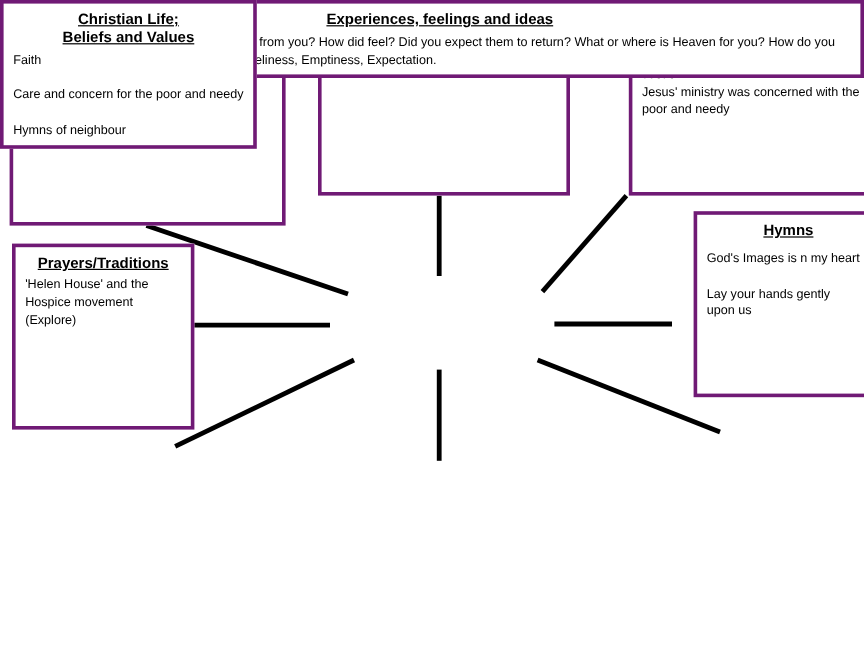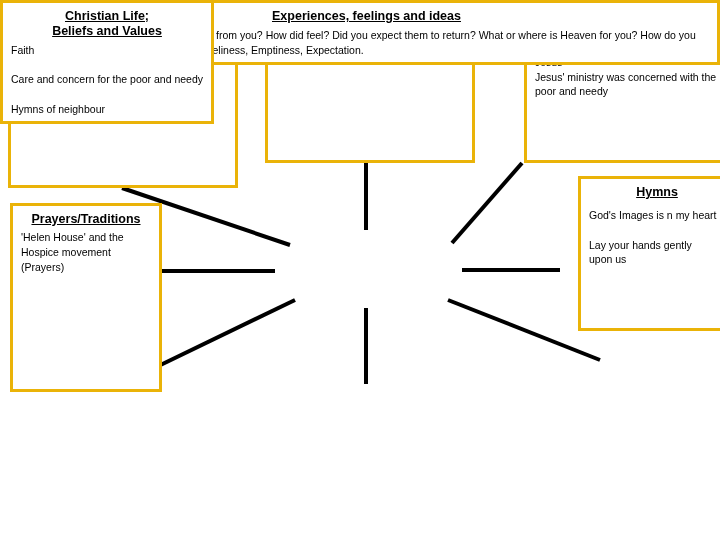--- a/index.html
+++ b/index.html
@@ -22,21 +22,21 @@
     position: absolute;
     left: 0;
     top: 0;
     width: 720px;
     height: 540px;
     pointer-events: none;
   }
   .node {
     position: absolute;
     box-sizing: border-box;
-    border: 3px solid #eab308;
+    border: 3px solid #701a75;
     background: #ffffff;
     padding: 6px 8px 4px 8px;
     z-index: 2;
   }
   .node-title {
     font-weight: bold;
     text-decoration: underline;
     text-align: center;
     font-size: 12.5px;
     line-height: 1.18;
@@ -63,21 +63,21 @@
   }
   .spacer {
     height: 9px;
   }
 
   
   #node-scripture    { left: 8px;   top: 8px;   width: 230px; height: 180px; }
   #node-sacraments   { left: 265px; top: 8px;   width: 210px; height: 155px; }
   #node-beliefs      { left: 524px; top: 8px;   width: 215px; height: 155px; }
   #node-hymns        { left: 578px; top: 176px; width: 158px; height: 155px; }
-  #node-prayers      { left: 10px;  top: 203px; width: 152px; height: 189px; }
+  #node-prayers      { left: 10px;  top: 203px; width: 152px; height: 155px; }
   #node-experiences  { left: 13px;  top": 0; top: 372px; width: 207px; height: 155px; }
   #node-art          { left: 270px; top: 382px; width: 210px; height: 145px; }
   #node-life         { left: 502px; top: 358px; width: 213px; height: 169px; }
 
   /* ---- central ellipse ---- */
   #node-center {
     position: absolute;
     left: 268px;
     top: 228px;
     width: 200px;
@@ -155,21 +155,21 @@
     <div class="node-body">God's Images is n my heart
 
 Lay your hands gently
 upon us</div>
   </div>
 
   <div class="node" id="node-prayers">
     <div class="node-title" style="margin-bottom:3px;">Prayers/Traditions</div>
     <div class="node-body">'Helen House' and the
 Hospice movement
-(Prayers)</div>
+(Explore)</div>
   </div>
 
   <div class="node" id="node-experiences">
     <div class="node-title" style="margin-bottom:4px;">Experiences, feelings and ideas</div>
     <div class="node-body">Has anybody gone away or moved away from you? How did feel? Did you expect them to return?  What or where is Heaven for you? How do you keep them close to you? Feelings of Loneliness, Emptiness, Expectation.</div>
   </div>
 
   <div class="node" id="node-art">
     <div class="node-title title-left">Art/Images/ and Artefacts</div>
     <div class="node-body"></div>

